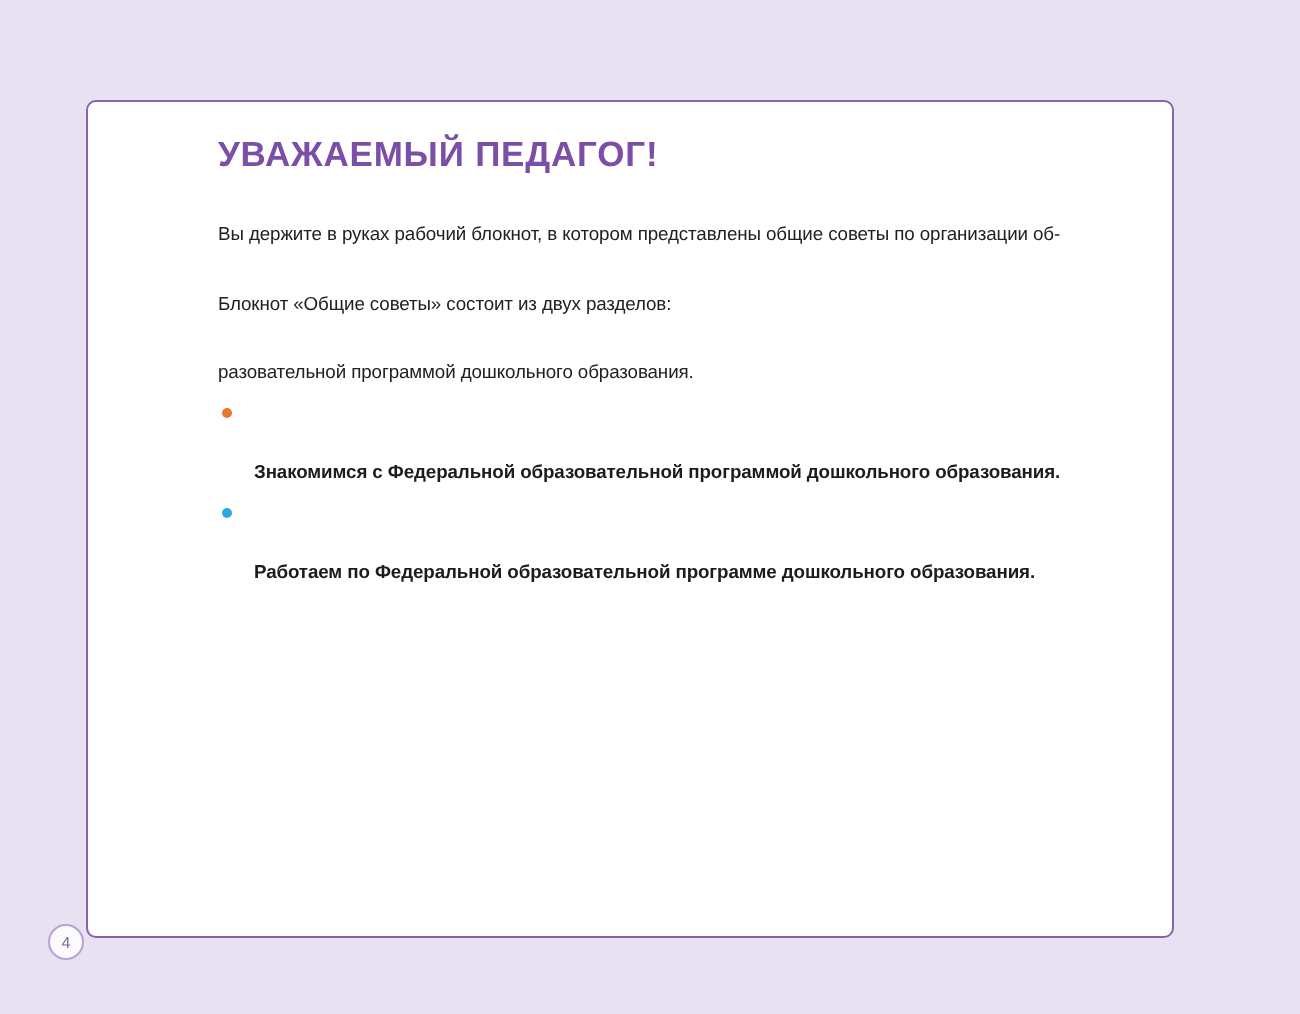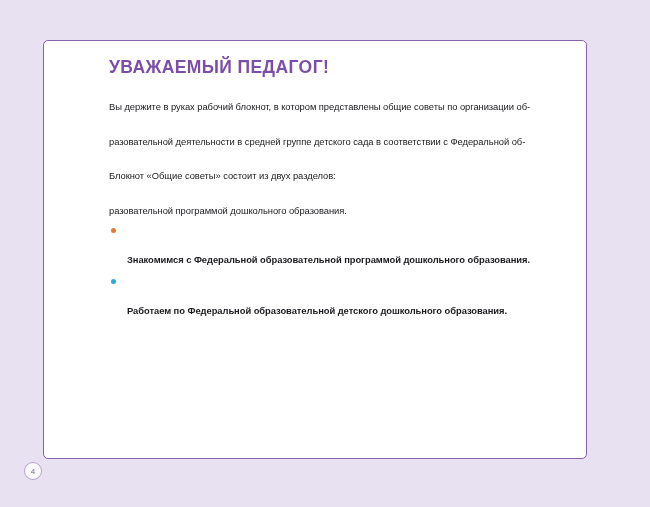--- a/index.html
+++ b/index.html
@@ -14,21 +14,21 @@
     position: relative;
     width: 650px;
     height: 507px;
     background: #e8e1f2;
     overflow: hidden;
   }
 
   .card {
     position: absolute;
     left: 43px;
-    top: 40px;
+    top: 50px;
     width: 544px;
     height: 419px;
     background: #ffffff;
     border: 1.5px solid #8a63ae;
     border-radius: 5px;
   }
 
   .card-content {
     padding: 16px 44px 0 65px;
   }
@@ -104,33 +104,32 @@
 
 <div class="page-root" style="background-color: rgb(232, 225, 242);">
 
   <div class="card" style="border-color: rgb(138, 99, 174);">
     <div class="card-content">
 
       <div class="page-title" style="color: rgb(123, 79, 168);">УВАЖАЕМЫЙ ПЕДАГОГ!</div>
 
       <div class="paragraph">
         <div class="line">Вы держите в руках рабочий блокнот, в котором представлены общие советы по организации об-</div>
-        <div class="line">разовательной деятельности в средней группе детского сада в соответствии с Федеральной об-</div>
         <div class="line">Блокнот «Общие советы» состоит из двух разделов:</div>
         <div class="line">разовательной программой дошкольного образования.</div>
       </div>
 
       <ul class="bullet-list">
         <li class="bullet-item">
           <span class="bullet-dot" style="background-color: rgb(232, 121, 47);"></span>
           <span class="bullet-label">Знакомимся с Федеральной образовательной программой дошкольного образования.</span>
         </li>
         <li class="bullet-item">
           <span class="bullet-dot" style="background-color: rgb(42, 169, 224);"></span>
-          <span class="bullet-label">Работаем по Федеральной образовательной детского дошкольного образования.</span>
+          <span class="bullet-label">Работаем по Федеральной образовательной программе дошкольного образования.</span>
         </li>
       </ul>
 
     </div>
   </div>
 
   <div class="page-number-badge">4</div>
 
 </div>
 

